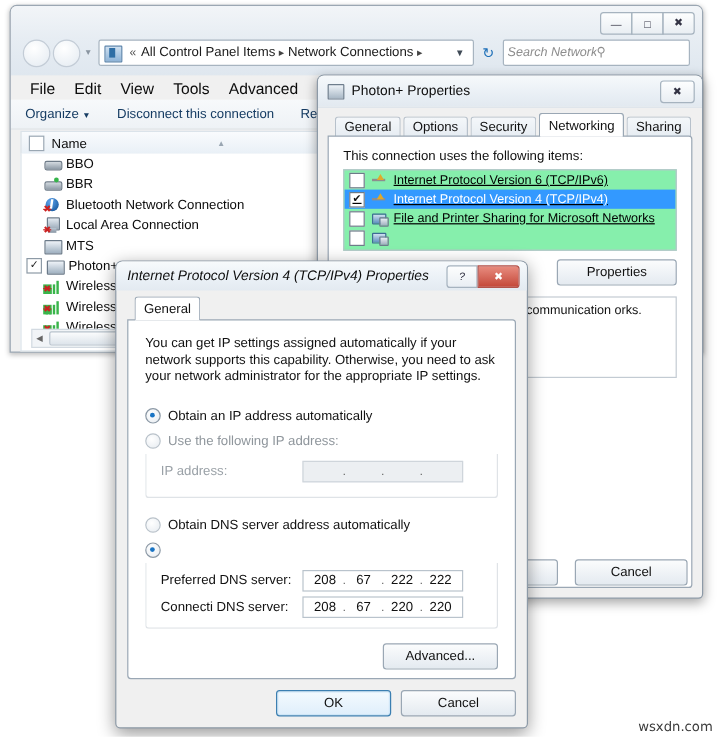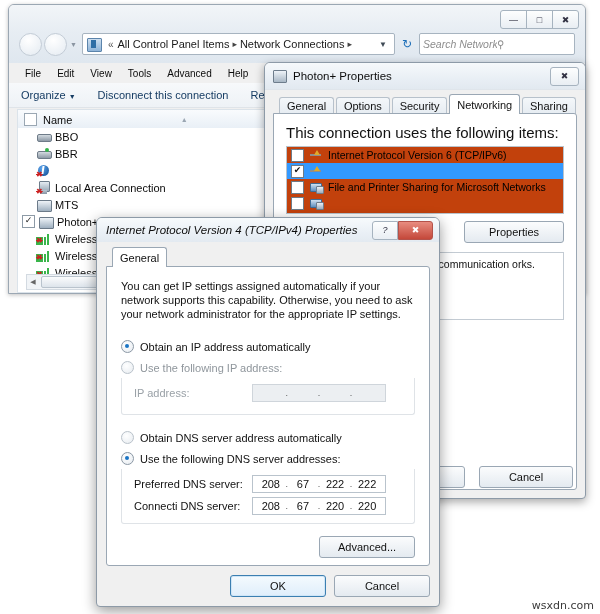--- a/index.html
+++ b/index.html
@@ -39,21 +39,21 @@
   #refreshBtn{width:20px;height:20px;margin-left:2px;display:flex;align-items:center;
               justify-content:center;color:#1d6fb8;font-size:12px;flex:none;}
   #searchbox{width:148px;height:20px;margin:0 10px 0 2px;background:#fff;border:1px solid #a7b4c0;
              border-radius:2px;display:flex;align-items:center;padding:0 3px;flex:none;}
   #searchbox span{flex:1;font-style:italic;color:#8d8d8d;font-size:10.5px;white-space:nowrap;overflow:hidden;}
   #searchIcon{color:#2f79c4;font-size:11px;}
 
   
   #menubar{position:absolute;left:0;top:58px;height:20px;right:0;display:flex;
            align-items:center;padding-left:16px;background:#f0f0f0;}
-  #menubar .mi{margin-right:16px;color:#0b0b0b;font-size:10px;}
+  #menubar .mi{margin-right:16px;color:#0b0b0b;font-size:13px;}
   #toolbar{position:absolute;left:0;top:78px;height:24px;right:0;display:flex;align-items:center;
            padding-left:12px;background:linear-gradient(180deg,#f7f9fb,#eef2f6);
            border-bottom:1px solid #dfe4e9;}
   #toolbar .tb{margin-right:22px;color:#163c63;font-size:11px;}
   #toolbar .tb .dd{font-size:7px;margin-left:3px;color:#163c63;}
 
   
   #listHead{position:absolute;left:8px;top:104px;right:8px;height:19px;
             background:linear-gradient(180deg,#f9fbfd,#e8eff6);border:1px solid #dbe3ea;
             display:flex;align-items:center;padding-left:6px;}
@@ -119,22 +119,22 @@
        border-radius:3px;background:linear-gradient(180deg,#fdfefe,#e9eef3);
        display:flex;align-items:center;justify-content:center;font-size:9px;color:#334;}
   #photonBody{position:absolute;left:8px;top:32px;right:8px;bottom:8px;}
   .tabstrip{display:flex;align-items:flex-end;height:19px;padding-left:6px;justify-content:space-between;}
   .tab{height:16px;padding:0 7px;display:flex;align-items:center;font-size:11px;color:#111;
        background:linear-gradient(180deg,#f4f7fa,#e6ecf2);border:1px solid #b7c1cb;
        border-bottom:none;border-radius:3px 3px 0 0;margin-right:1px;}
   .tab.active{height:19px;background:#fff;border-color:#9aa7b4;position:relative;z-index:2;}
   .tabpane{position:absolute;left:0;right:0;top:18px;bottom:0;background:#fff;
        border:1px solid #9aa7b4;border-radius:0 3px 3px 3px;}
-  .pLabel{margin:10px 0 5px 12px;font-size:15px;color:#111;}
-  .pList{margin:0 12px;height:66px;border:1px solid #b9c3cc;background:#c2410c;overflow:hidden;}
+  .pLabel{margin:10px 0 5px 12px;font-size:11px;color:#111;}
+  .pList{margin:0 12px;height:66px;border:1px solid #b9c3cc;background:#86efac;overflow:hidden;text-decoration:underline;}
   .pItem{height:16px;display:flex;align-items:center;padding-left:4px;}
   .pItem.sel{background:#3399ff;color:#fff;}
   .pcheck{width:11px;height:11px;border:1px solid #6d7b88;background:#fff;margin-right:5px;
           font-size:9px;line-height:9px;text-align:center;color:#111;flex:none;}
   .picon{width:14px;height:12px;margin-right:5px;position:relative;flex:none;}
   .pitxt{font-size:10.5px;white-space:nowrap;}
   .ico-proto i{position:absolute;left:1px;top:5px;width:11px;height:2px;background:#8e8e8e;}
   .ico-proto b{position:absolute;left:5px;top:1px;width:0;height:0;border-left:3px solid transparent;
        border-right:3px solid transparent;border-bottom:5px solid #e0a92b;}
   .ico-pc i{position:absolute;left:1px;top:2px;width:10px;height:7px;border-radius:1px;
@@ -275,20 +275,21 @@
           </span>
           <span class="lname">BBR</span>
         </div>
         <div class="lrow">
           <span class="lcheck blank"></span>
           <span class="licon ico-bt">
             <i></i>
             <b></b>
             <s class="xmark">✖</s>
           </span>
+          <span class="lname">Bluetooth Network Connection</span>
         </div>
         <div class="lrow">
           <span class="lcheck blank"></span>
           <span class="licon ico-lan">
             <i></i>
             <b></b>
             <s class="xmark">✖</s>
           </span>
           <span class="lname">Local Area Connection</span>
         </div>
@@ -388,20 +389,21 @@
               <b></b>
             </span>
             <span class="pitxt">Internet Protocol Version 6 (TCP/IPv6)</span>
           </div>
           <div class="pItem sel">
             <span class="pcheck">✔</span>
             <span class="picon ico-proto">
               <i></i>
               <b></b>
             </span>
+            <span class="pitxt">Internet Protocol Version 4 (TCP/IPv4)</span>
           </div>
           <div class="pItem">
             <span class="pcheck"></span>
             <span class="picon ico-pc">
               <i></i>
               <b></b>
             </span>
             <span class="pitxt">File and Printer Sharing for Microsoft Networks</span>
           </div>
           <div class="pItem">
@@ -473,21 +475,20 @@
         </div>
       </div>
 
       <div class="radioRow" style="margin-top:16px">
         <span class="radio dim"></span>
         <span class="rlabel">Obtain DNS server address automatically</span>
       </div>
 
       <div class="radioRow" style="margin-top:8px">
         <span class="radio on"></span>
-        <span class="rlabel">Use the following DNS server addresses:</span>
       </div>
 
       <div class="groupbox">
         <div class="fieldRow">
           <span class="flbl">Preferred DNS server:</span>
           <span class="ipfield" id="prefDnsField">
               <span>208</span>
               <u>.</u>
               <span>67</span>
               <u>.</u>

